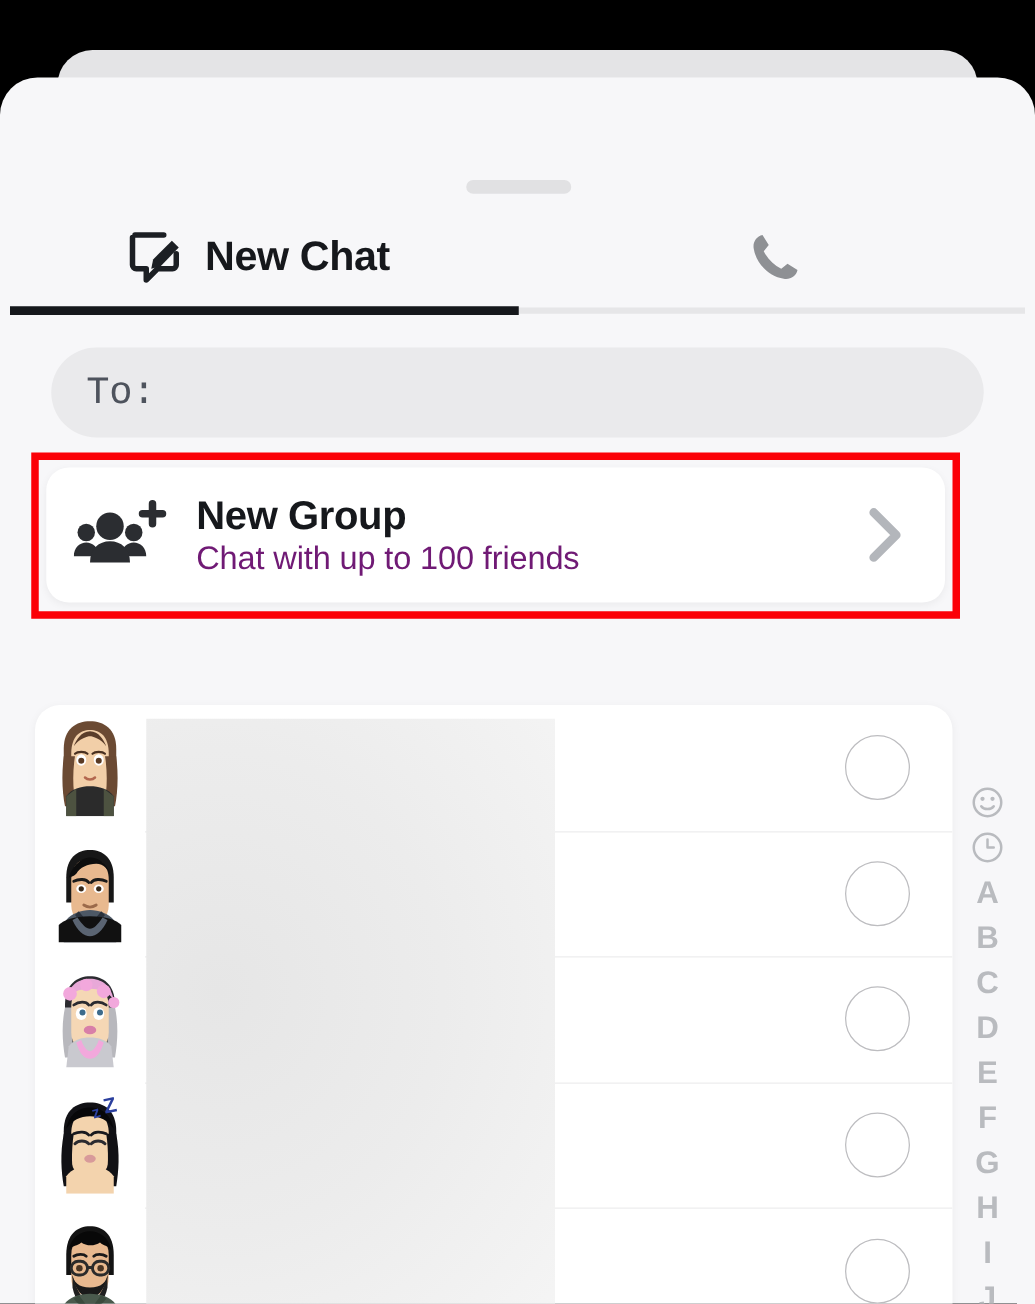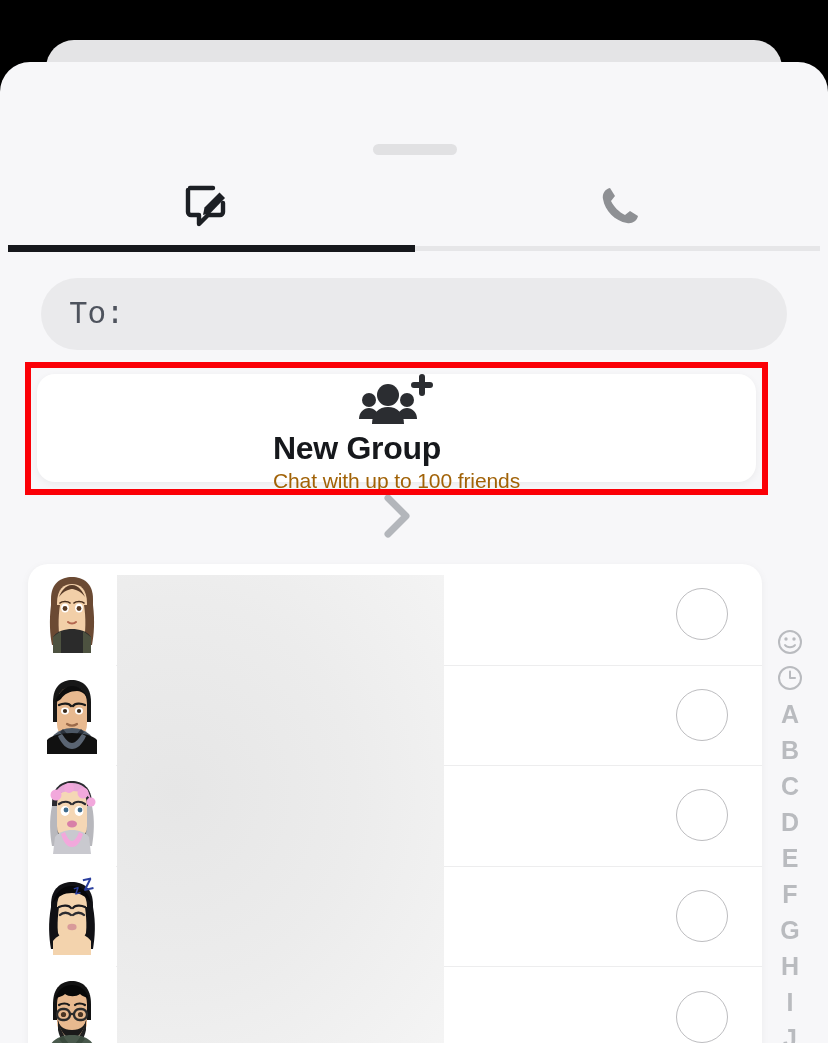--- a/index.html
+++ b/index.html
@@ -139,21 +139,20 @@
     left: 37px;
     top: 312px;
     width: 719px;
     height: 108px;
     background: #ffffff;
     border-radius: 18px;
     box-shadow: 0 2px 7px rgba(0,0,0,0.055);
     display: flex;
     align-items: center;
     cursor: pointer;
-    flex-direction: column;
   }
   #new-group-icon {
     width: 120px;
     display: flex;
     align-items: center;
     justify-content: center;
     flex: none;
   }
   #new-group-text {
     flex: 1 1 auto;
@@ -163,22 +162,22 @@
     gap: 2px;
   }
   #new-group-title {
     font-size: 32px;
     font-weight: bold;
     color: #16181c;
     letter-spacing: -0.3px;
     line-height: 1.15;
   }
   #new-group-sub {
-    font-size: 21px;
-    color: #a16207;
+    font-size: 26px;
+    color: #701a75;
     letter-spacing: -0.1px;
     line-height: 1.15;
   }
   #new-group-chevron {
     width: 96px;
     display: flex;
     align-items: center;
     justify-content: center;
     flex: none;
   }
@@ -302,20 +301,21 @@
 
   <div id="tabbar">
 
     <div class="tab active">
       <span class="tab-icon">
         <svg width="46" height="44" viewBox="0 0 46 44">
           <path d="M6 5 H29 M4 7 V29 a3 3 0 0 0 3 3 h8 v9 l9 -9 h12 a3 3 0 0 0 3 -3 V20" fill="none" stroke="#1c1f24" stroke-width="4.4" stroke-linecap="round" stroke-linejoin="round"></path>
           <path d="M20.5 24.5 L35.5 9.5 l5.5 5.5 L26.5 30 l-7.5 2 z" fill="#1c1f24"></path>
         </svg>
       </span>
+      <span class="tab-label">New Chat</span>
     </div>
 
     <div class="tab inactive">
       <span class="tab-icon">
         <svg width="44" height="44" viewBox="0 0 44 44">
           <path d="M11 5 C6 6 3 11 4 16 C6 28 16 38 28 40 C33 41 38 38 39 33
                    L31 28 L26 32 C20 29 15 24 12 18 L16 13 Z" fill="#8e9094"></path>
         </svg>
       </span>
     </div>

